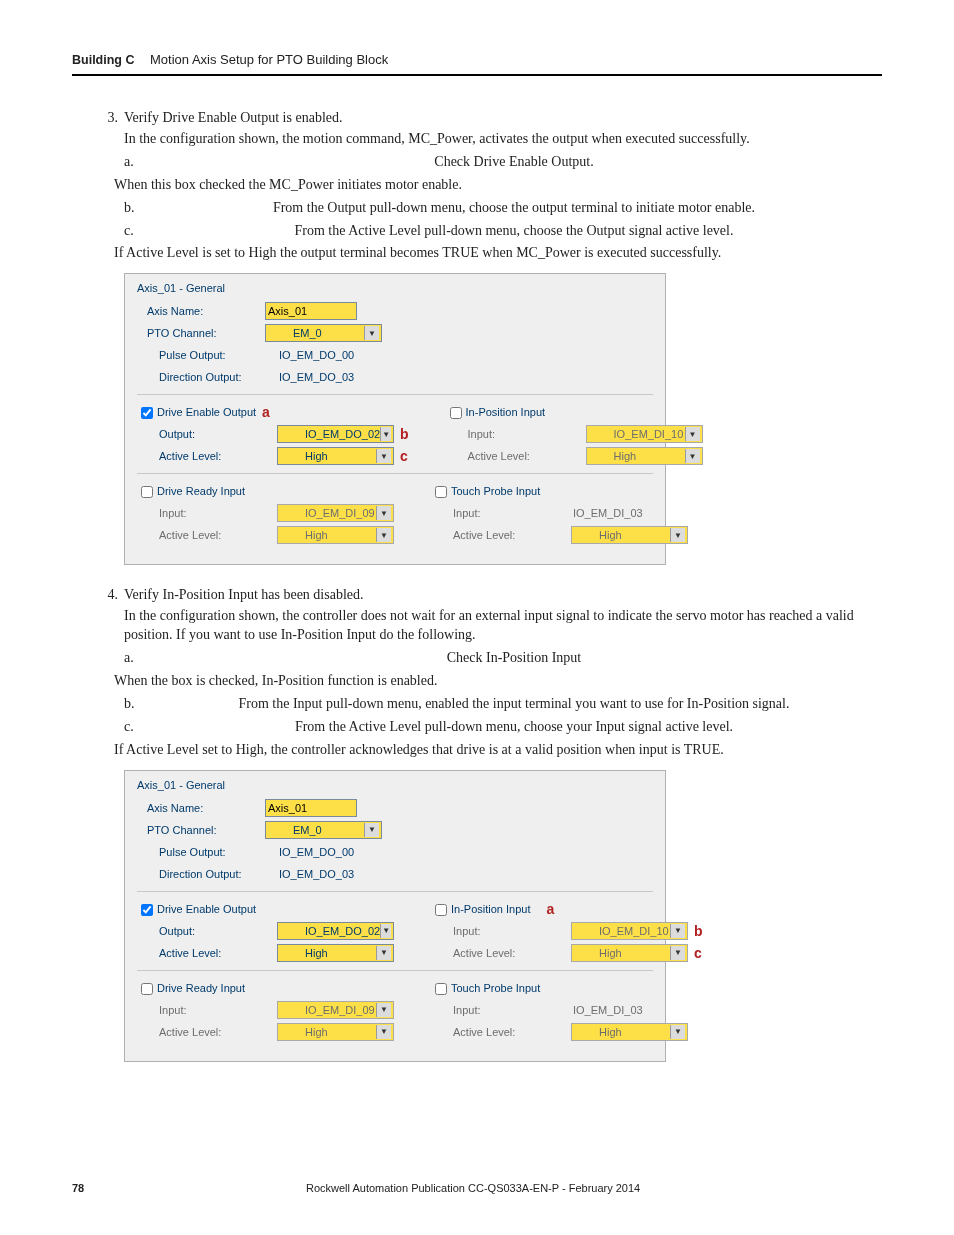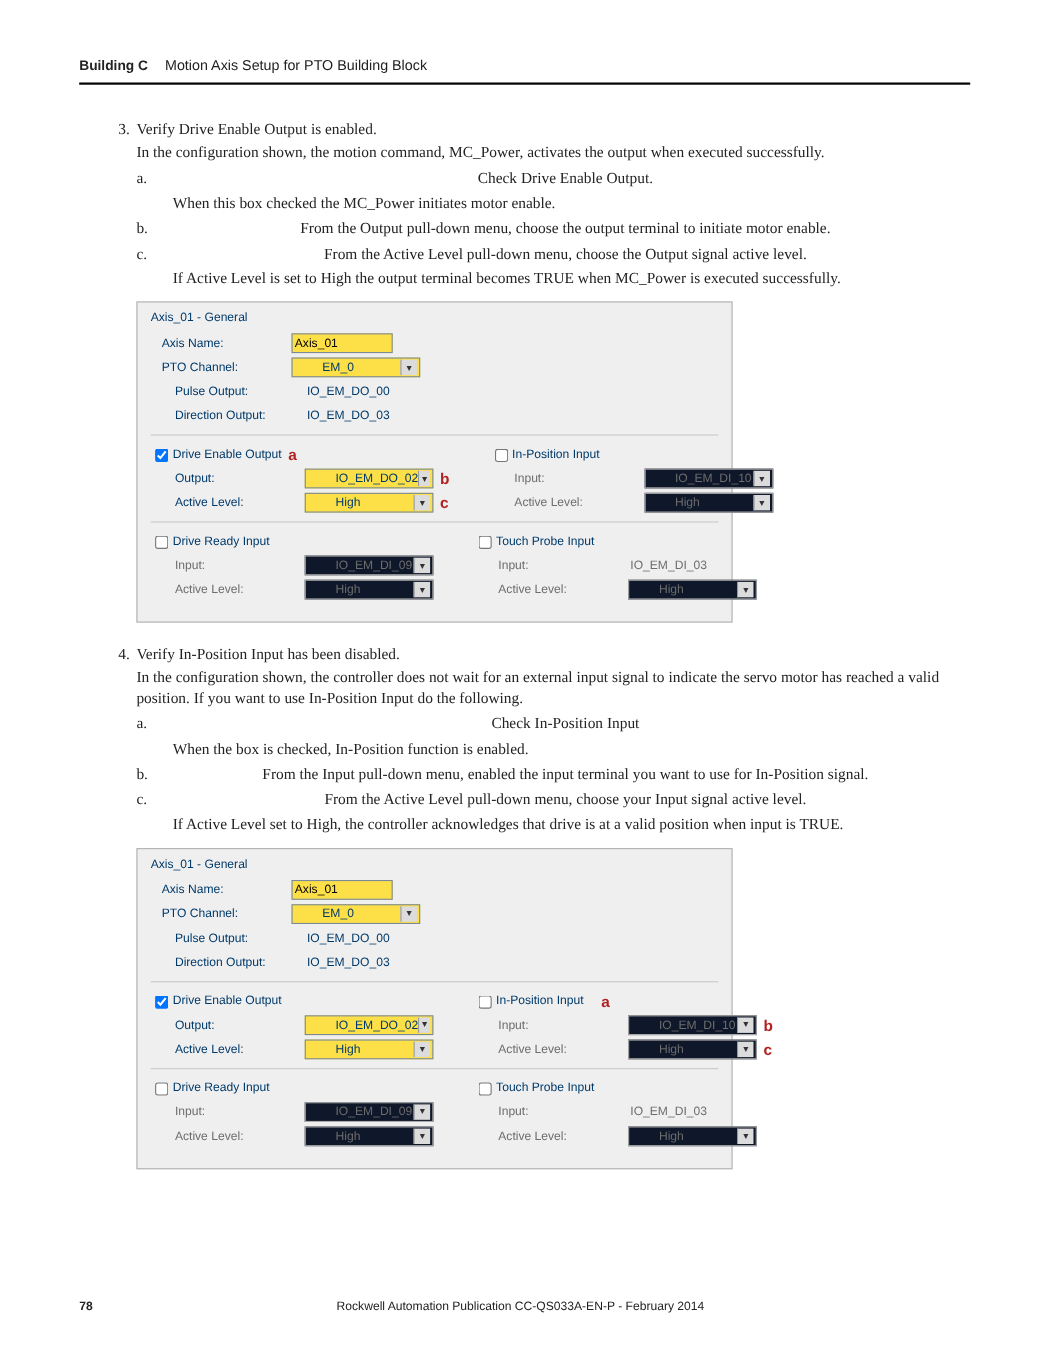--- a/index.html
+++ b/index.html
@@ -53,21 +53,21 @@
     margin-left: 52px;
     margin-bottom: 4px;
     line-height: 1.35;
   }
   .sub .let {
     width: 22px;
     flex-shrink: 0;
   }
   .sub .txt { flex:1;text-align:center; }
   .subind {
-    margin-left: 85px;
+    margin-left: 42px;
     margin-bottom: 4px;
     line-height: 1.35;
   }
   .shot {
     margin: 10px 0 22px 52px;
     width: 516px;
     background: #efefef;
     border: 1px solid #b0b0b0;
     padding: 8px 12px 18px 12px;
     font-family: Tahoma, Arial, sans-serif;
@@ -94,21 +94,21 @@
     padding: 0 2px;
     box-sizing: content-box;
   }
   .shot .select {
     width: 86px;
     display: inline-flex;
     align-items: center;
     justify-content: space-between;
     padding-left: 27px;
   }
-  .shot .select.disabled { background: #0f172a; color: #6d6d6d; border-color:#a9a9a9;text-align:right;}
+  .shot .select.disabled { background: #fde047; color: #6d6d6d; border-color:#a9a9a9;text-align:right;}
   .shot .select .caret {
     width: 14px; height: 14px;
     background: #dcdcdc;
     border-left:1px solid #9a9a9a;
     display:flex; align-items:center; justify-content:center;
     font-size:8px; color:#333;
   }
   .shot input[type=checkbox]{
     width:12px; height:12px; margin-right:4px; position:relative; top:1px;
   }

